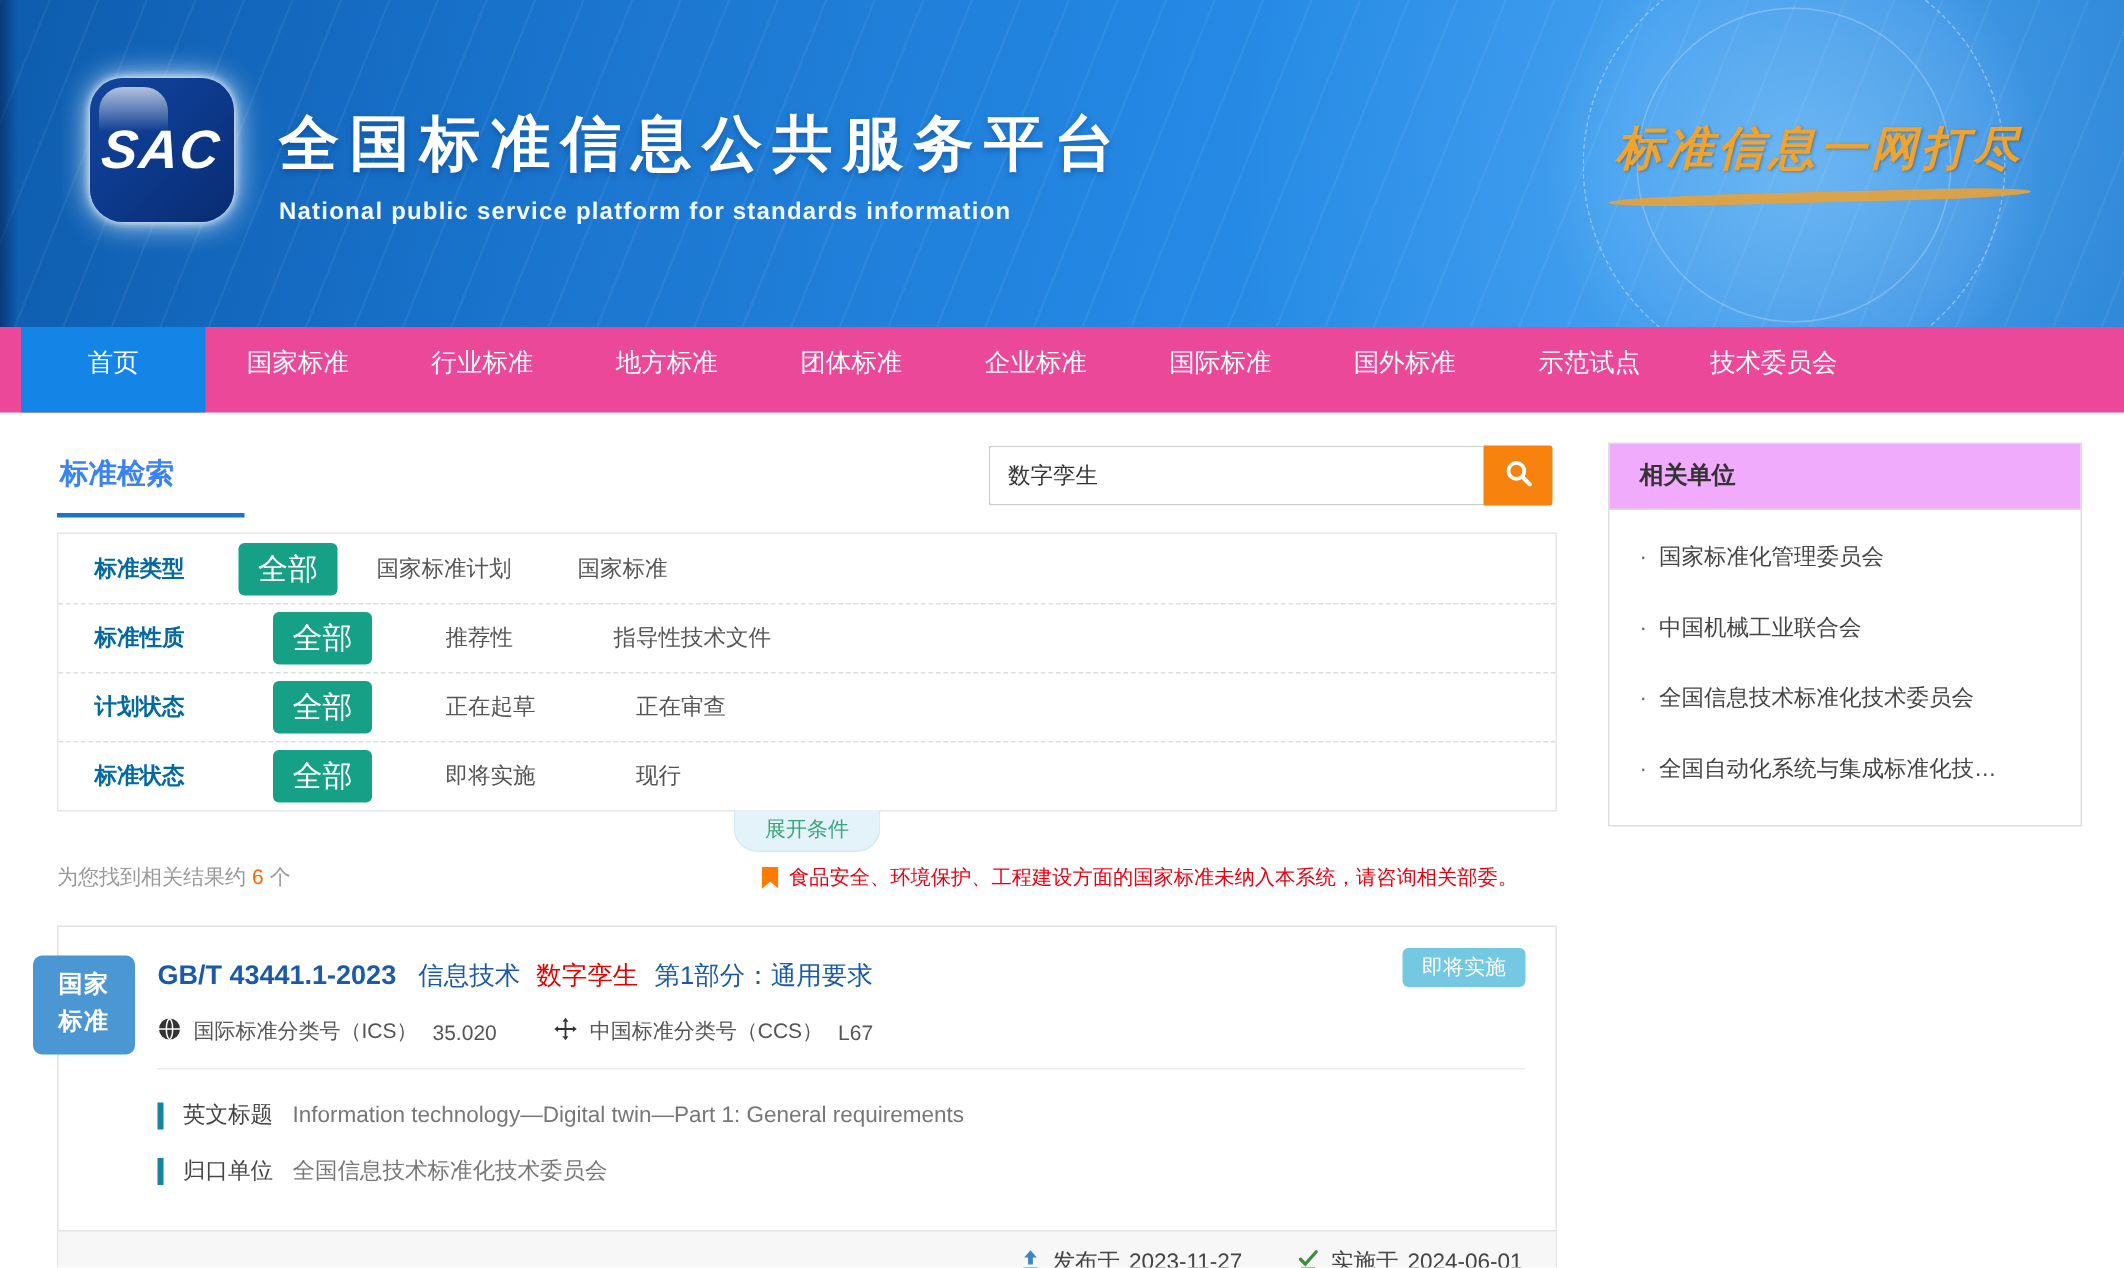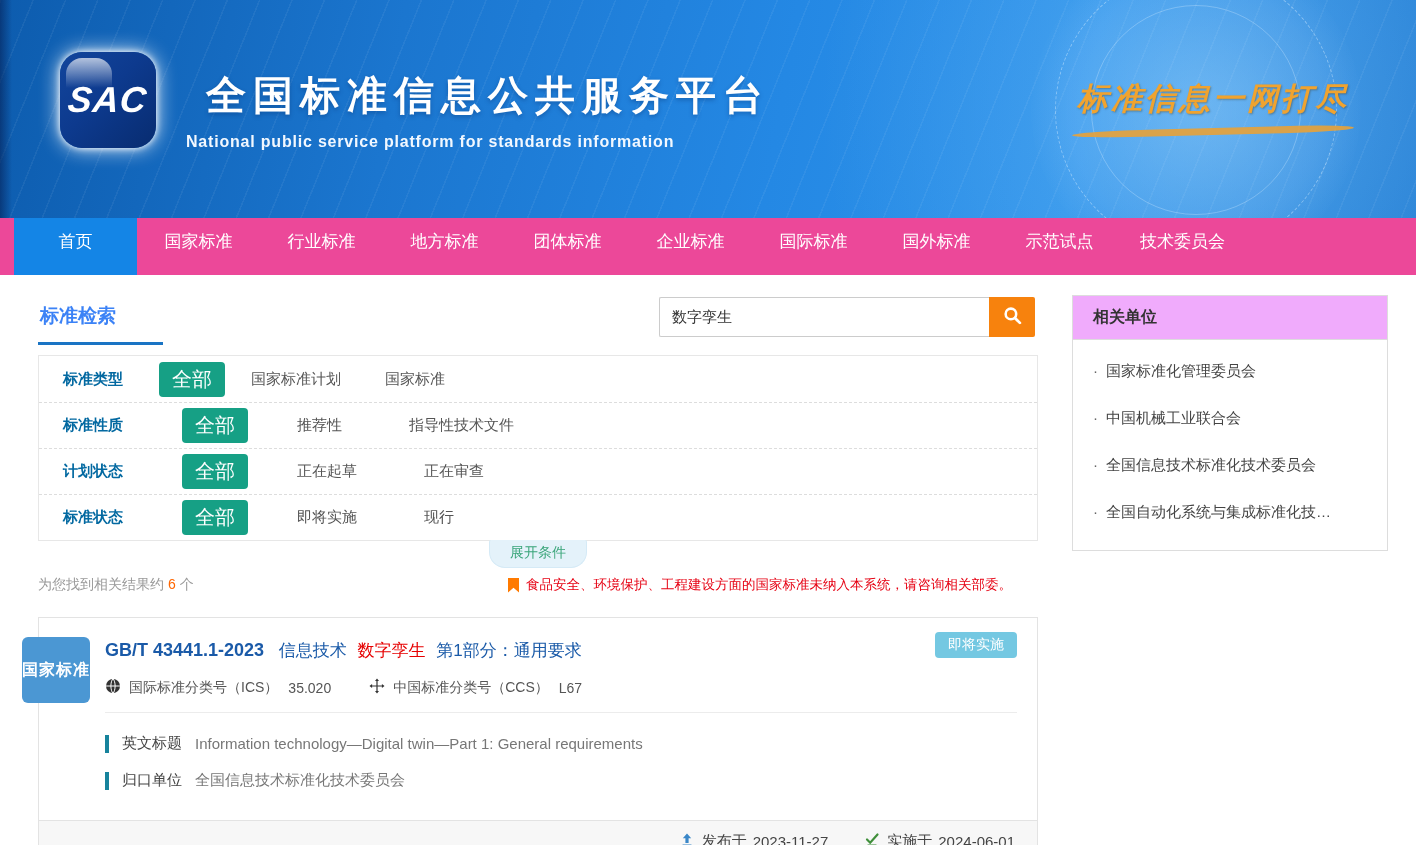--- a/index.html
+++ b/index.html
@@ -20,21 +20,21 @@
   .logo { position:absolute; left:60px; top:52px; width:96px; height:96px; border-radius:22px;
     background:linear-gradient(135deg,#12459c 0%,#0d3a8e 45%,#082c70 100%);
     box-shadow:0 0 20px rgba(255,255,255,.95), 0 0 6px rgba(255,255,255,.9);
     display:flex; align-items:center; justify-content:center; z-index:4; }
   .logo::before { content:''; position:absolute; left:6px; top:6px; width:46px; height:30px;
     border-radius:16px 16px 0 0; background:linear-gradient(180deg,rgba(255,255,255,.85),rgba(255,255,255,0)); opacity:.8; }
   .logo-text { color:#fff; font-size:36px; font-weight:bold; font-style:italic;
     letter-spacing:1px; transform:skewX(-6deg); }
   .titles { position:absolute; left:186px; top:68px; z-index:4; }
   .title-cn { color:#fff; font-size:40px; font-weight:bold; letter-spacing:7px;
-    text-shadow:0 2px 4px rgba(0,40,100,.35); white-space:nowrap;margin-left:20px; }
+    text-shadow:0 2px 4px rgba(0,40,100,.35); white-space:nowrap; }
   .title-en { margin-top:10px; color:#f2f8ff; font-size:16px; font-weight:bold;
     letter-spacing:.8px; white-space:nowrap; }
   .globe-graphic { position:absolute; right:55px; top:-55px; width:330px; height:330px;
     border-radius:50%;
     background:radial-gradient(circle, rgba(170,220,255,.38) 0%, rgba(150,205,255,.16) 55%, rgba(150,205,255,0) 72%);
   }
   .globe-graphic::before { content:''; position:absolute; inset:24px; border-radius:50%;
     border:1px dashed rgba(220,240,255,.45); }
   .globe-graphic::after { content:''; position:absolute; inset:60px; border-radius:50%;
     border:1px solid rgba(220,240,255,.30); }
@@ -89,21 +89,21 @@
   .results-count { color:#999; font-size:14px; }
   .results-count .count { color:#f60; margin:0 4px; }
   .notice { display:flex; align-items:center; color:#e60012; font-size:13.5px; }
   .bookmark-icon { display:inline-block; width:11px; height:15px; background:#ff7a00;
     clip-path:polygon(0 0,100% 0,100% 100%,50% 68%,0 100%); margin-right:7px; flex:none; }
 
   
   .result-card { position:relative; margin-top:23px; border:1px solid #e3e3e3; background:#fff; }
   .type-badge { position:absolute; left:-17px; top:19px; width:68px; height:66px;
     background:#4b97d3; border-radius:6px; color:#fff; font-weight:bold; font-size:16px;
-    display:flex; flex-direction:row; align-items:center; justify-content:center;
+    display:flex; flex-direction:column; align-items:center; justify-content:center;
     line-height:1.55; letter-spacing:1px; z-index:2; cursor:pointer; }
   .card-head { position:relative; padding:21px 20px 0 66px; }
   .card-title { font-size:17px; padding-right:120px; }
   .std-no { color:#1a5aa8; font-weight:bold; font-size:18px; margin-right:10px; cursor:pointer; text-decoration:none; }
   .t-blue { color:#1a5aa8; margin-right:6px; }
   .t-red { color:#e60000; margin-right:6px; }
   .status-badge { position:absolute; right:20px; top:14px; background:#74c8e2; color:#fff;
     font-size:14px; padding:4px 13px; border-radius:4px; }
   .meta-line { display:flex; align-items:center; gap:38px; margin-top:16px; padding-bottom:15px;
     border-bottom:1px solid #ececec; color:#555; font-size:14px; }

